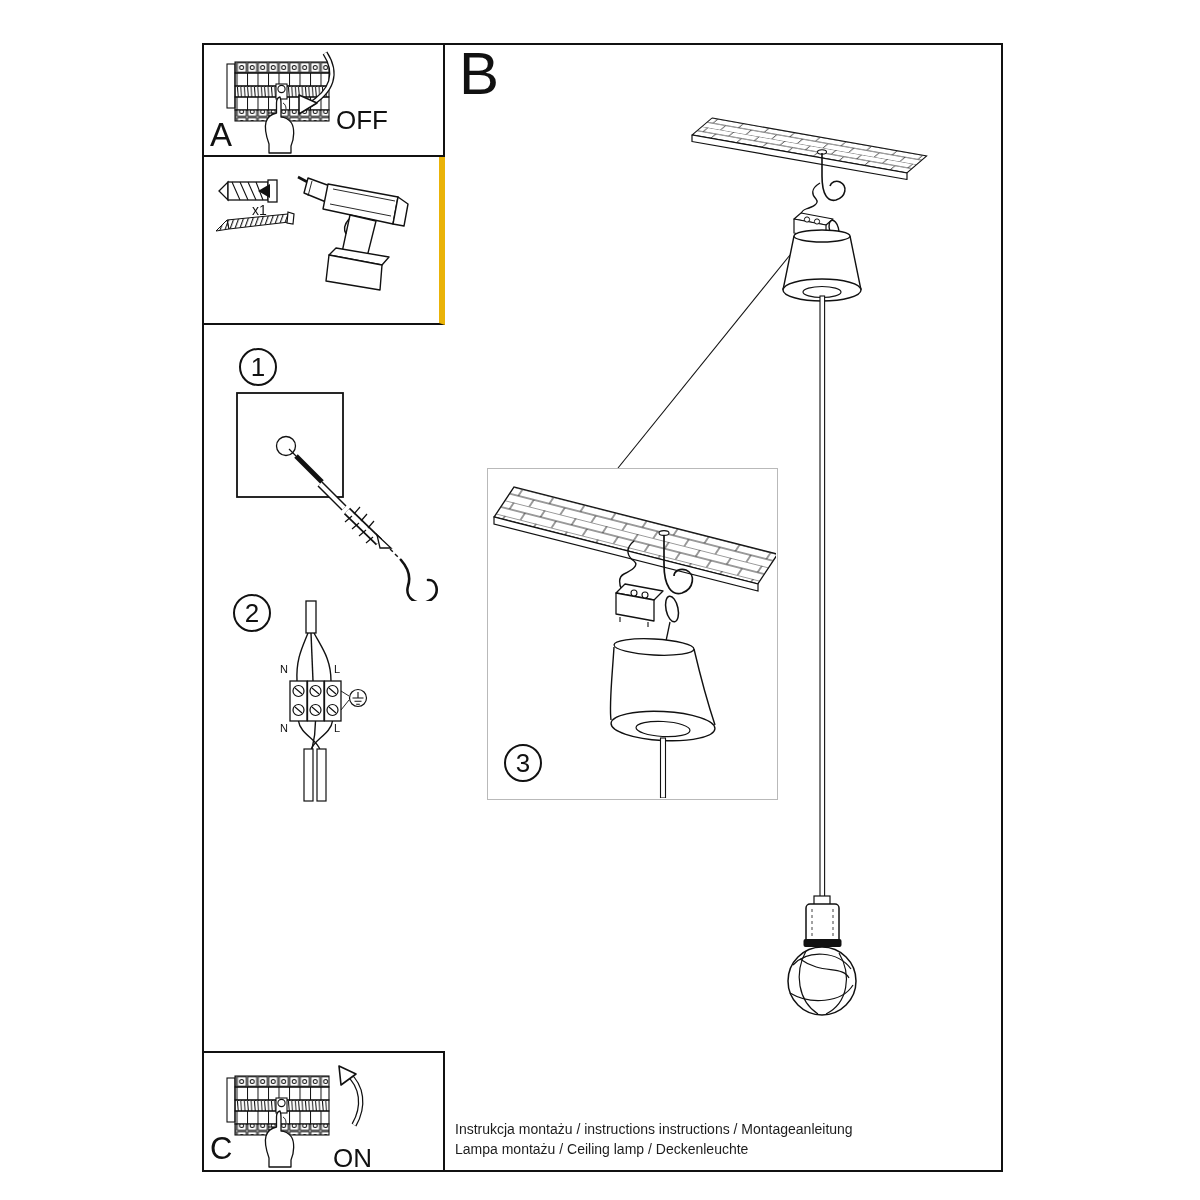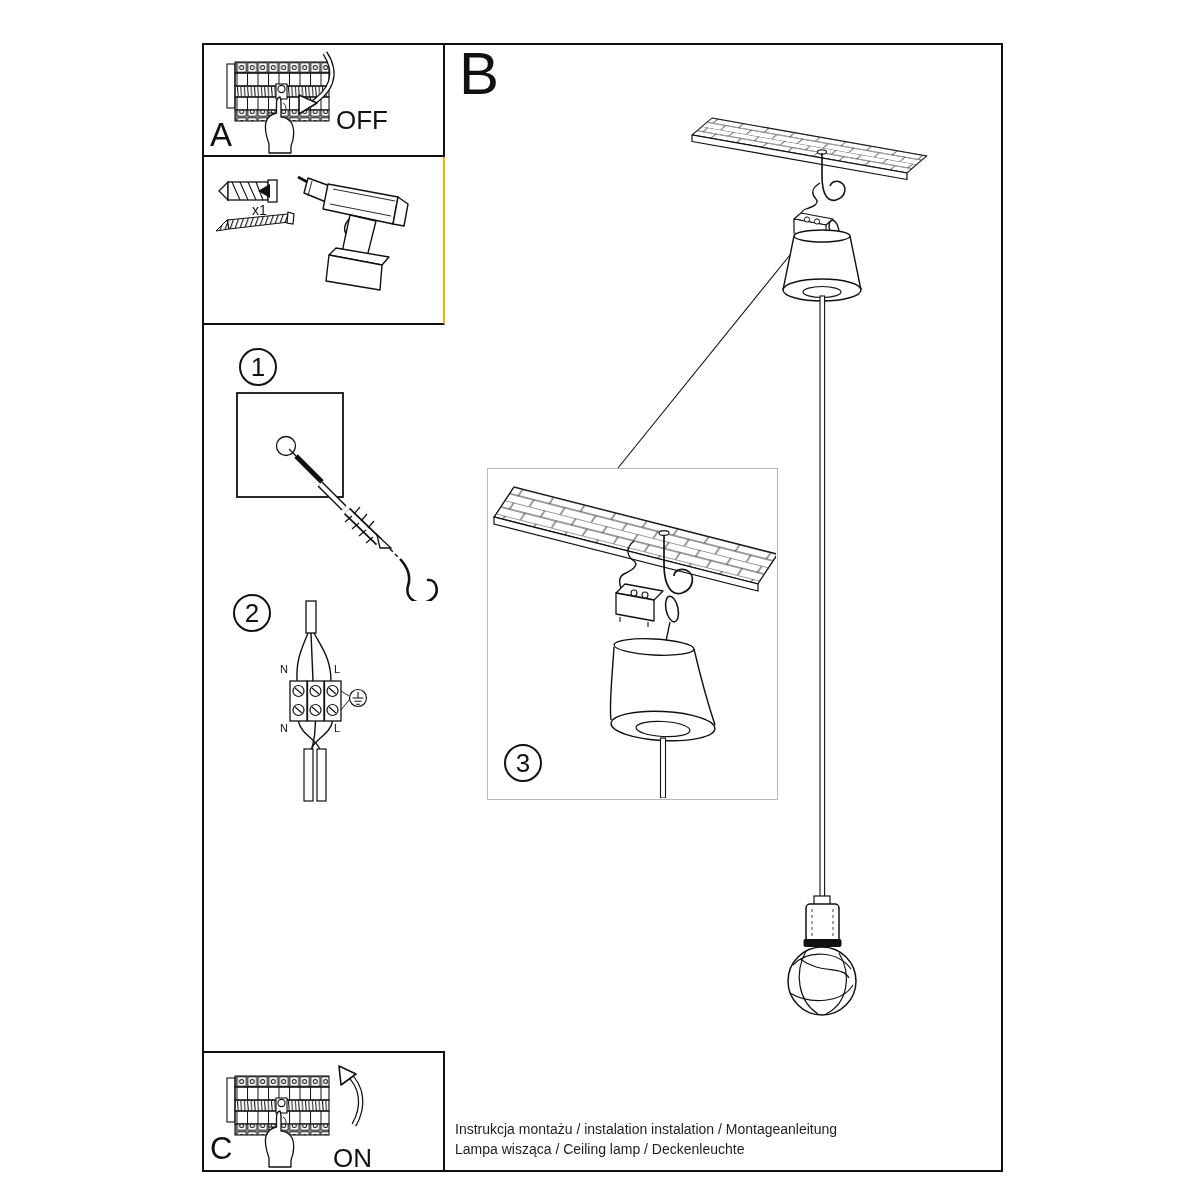--- a/index.html
+++ b/index.html
@@ -1,21 +1,21 @@
 <!DOCTYPE html>
 <html><head>
 <meta charset="utf-8">
 <style>
   html,body{margin:0;padding:0;background:#fff;}
   .page{position:relative;width:1200px;height:1200px;background:#ffffff;
         font-family:"Liberation Sans", sans-serif;color:#111;overflow:hidden;}
   .abs{position:absolute;box-sizing:border-box;}
   .frame{left:202px;top:43px;width:801px;height:1129px;border:2px solid #111;}
   .box-a{left:202px;top:43px;width:243px;height:114px;border-right:2px solid #111;border-bottom:2px solid #111;}
-  .box-tools{left:202px;top:157px;width:243px;height:168px;border-right:2px solid #eab308;border-bottom:2px solid #111;}
+  .box-tools{left:202px;top:157px;width:243px;height:168px;border-right:6px solid #eab308;border-bottom:2px solid #111;}
   .box-c{left:202px;top:1051px;width:243px;height:121px;border-top:2px solid #111;border-right:2px solid #111;}
   .letter{font-size:33px;line-height:1;color:#111;}
   .big-letter{left:459px;top:44px;font-size:60px;line-height:1;color:#111;}
   .action{font-size:26px;line-height:1;color:#111;}
   .qty{font-size:14px;color:#111;}
   .circle-num{width:38px;height:38px;border:2.2px solid #111;border-radius:50%;
      display:flex;align-items:center;justify-content:center;font-size:26px;background:#fff;}
   .wire-label{font-size:11px;color:#111;line-height:1;}
   .inset{left:487px;top:468px;width:291px;height:332px;border:1.5px solid #b9b9b9;background:#fff;}
   .footer{left:455px;top:1119px;font-size:14px;line-height:20px;color:#1d1d1d;}
@@ -269,17 +269,17 @@
       <use href="#breaker" x="24" y="12" width="110" height="106"></use>
       <path d="M152,72 C163,53 160,33 146,21" fill="none" stroke="#111" stroke-width="5.5"></path>
       <path d="M152,72 C163,53 160,33 146,21" fill="none" stroke="#fff" stroke-width="3"></path>
       <polygon points="137,13 154,21 139,32" fill="#fff" stroke="#111" stroke-width="1.6" stroke-linejoin="round"></polygon>
     </svg>
     <span class="abs letter" style="left:8px;top:80px;font-size:31px;">C</span>
     <span class="abs action" style="left:131px;top:92px;">ON</span>
   </div>
 
   <div class="abs footer">
-    <div>Instrukcja montażu / instalation instalation / Montageanleitung</div>
-    <div>Lampa wisząca / Ceiling lamp  / Deckenleuchte</div>
+    <div>Instrukcja montażu / instructions instructions / Montageanleitung</div>
+    <div>Lampa montażu / Ceiling lamp  / Deckenleuchte</div>
   </div>
 
 </div>
 
 </body></html>

